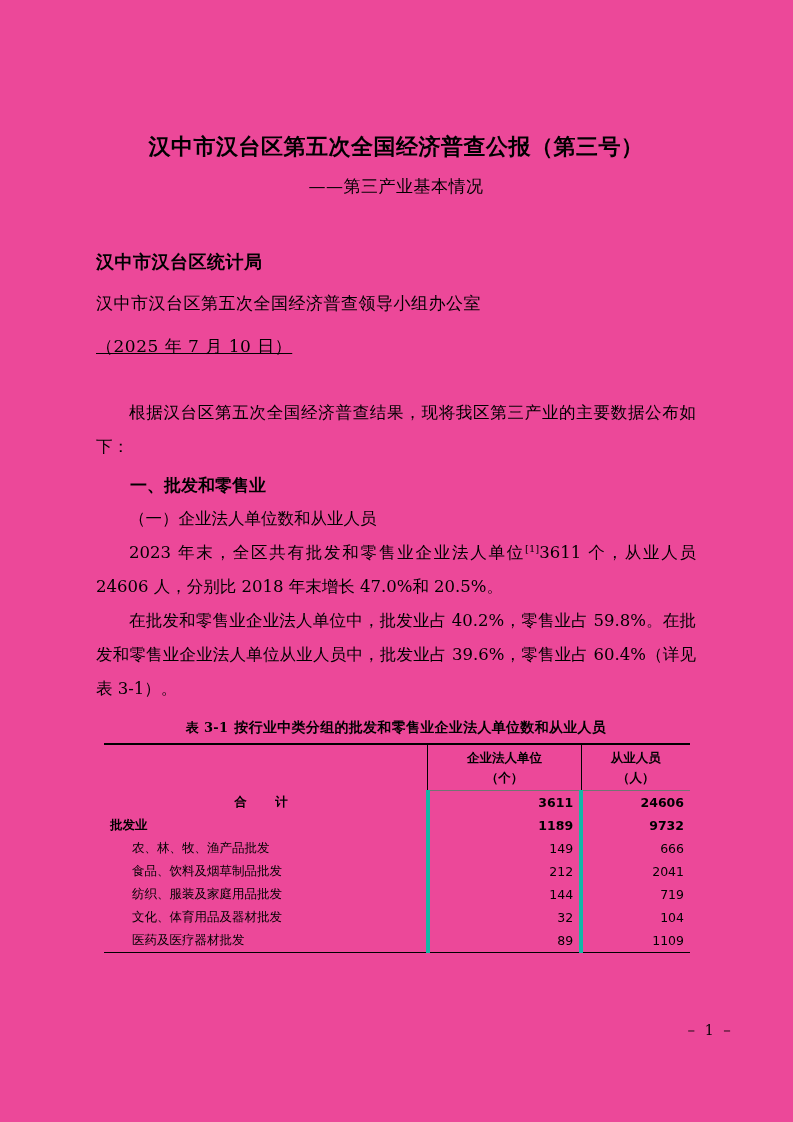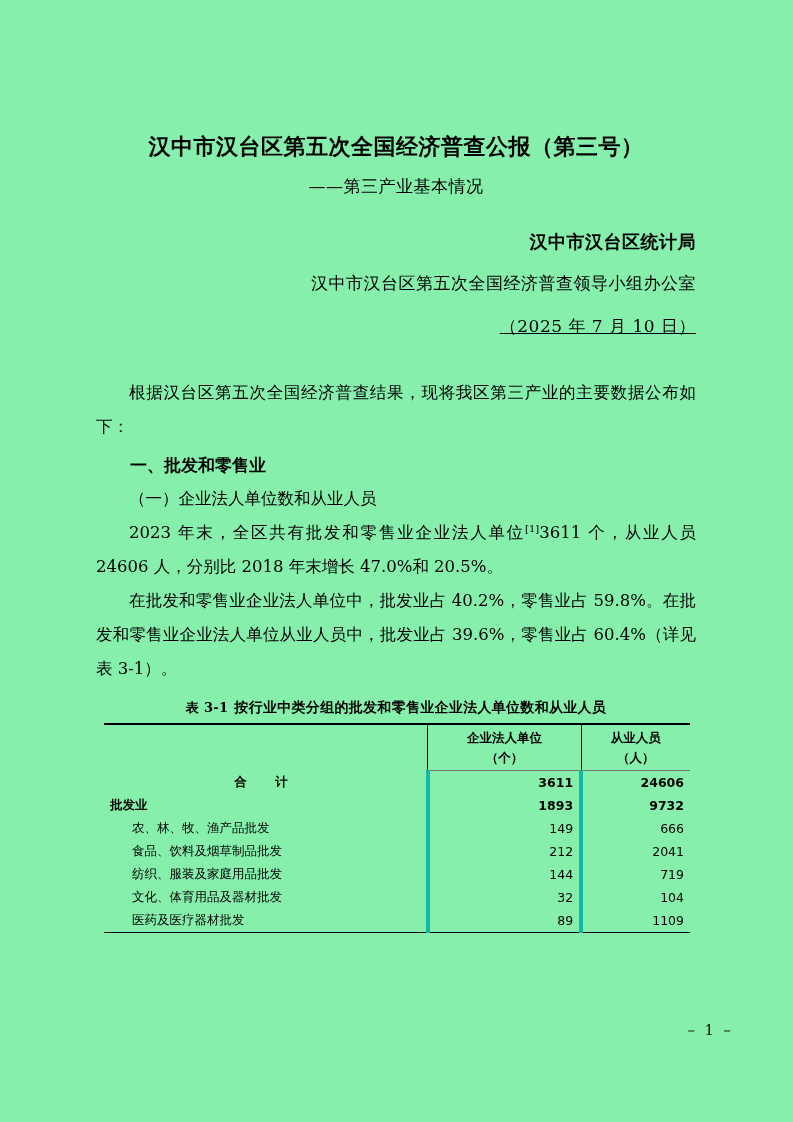--- a/index.html
+++ b/index.html
@@ -13,21 +13,21 @@
     font-family: "DejaVu Serif", "Liberation Serif", serif;
     color: #000000;
     position: relative;
     overflow: hidden;
   }
   .page {
     position: absolute;
     left: 0; top: 0;
     width: 793px;
     height: 1122px;
-    background: #86efac;
+    background: #ec4899;
   }
   .content {
     position: absolute;
     left: 96px;
     top: 130px;
     width: 600px;
   }
   .doc-title {
     font-size: 22px;
     font-weight: bold;
@@ -36,22 +36,22 @@
     line-height: 1.5;
     margin: 0;
   }
   .doc-subtitle {
     font-size: 17px;
     text-align: center;
     margin-top: 12px;
     letter-spacing: 0.5px;
   }
   .issuer-block {
-    margin-top: 32px;
-    text-align: right;
+    margin-top: 52px;
+    text-align: left;
   }
   .issuer-1 {
     font-size: 18px;
     font-weight: bold;
     letter-spacing: 0.5px;
   }
   .issuer-2 {
     font-size: 17px;
     margin-top: 18px;
     letter-spacing: 0.5px;
@@ -214,21 +214,21 @@
         </tr>
       </thead>
       <tbody>
         <tr class="row-total">
           <td class="total-label">合　计</td>
           <td class="row-num num-mid bold">3611</td>
           <td class="row-num num-mid bold">24606</td>
         </tr>
         <tr>
           <td class="row-label bold">批发业</td>
-          <td class="row-num num-mid bold">1893</td>
+          <td class="row-num num-mid bold">1189</td>
           <td class="row-num num-mid bold">9732</td>
         </tr>
         <tr>
           <td class="row-label indent1">农、林、牧、渔产品批发</td>
           <td class="row-num num-mid">149</td>
           <td class="row-num num-mid">666</td>
         </tr>
         <tr>
           <td class="row-label indent1">食品、饮料及烟草制品批发</td>
           <td class="row-num num-mid">212</td>

